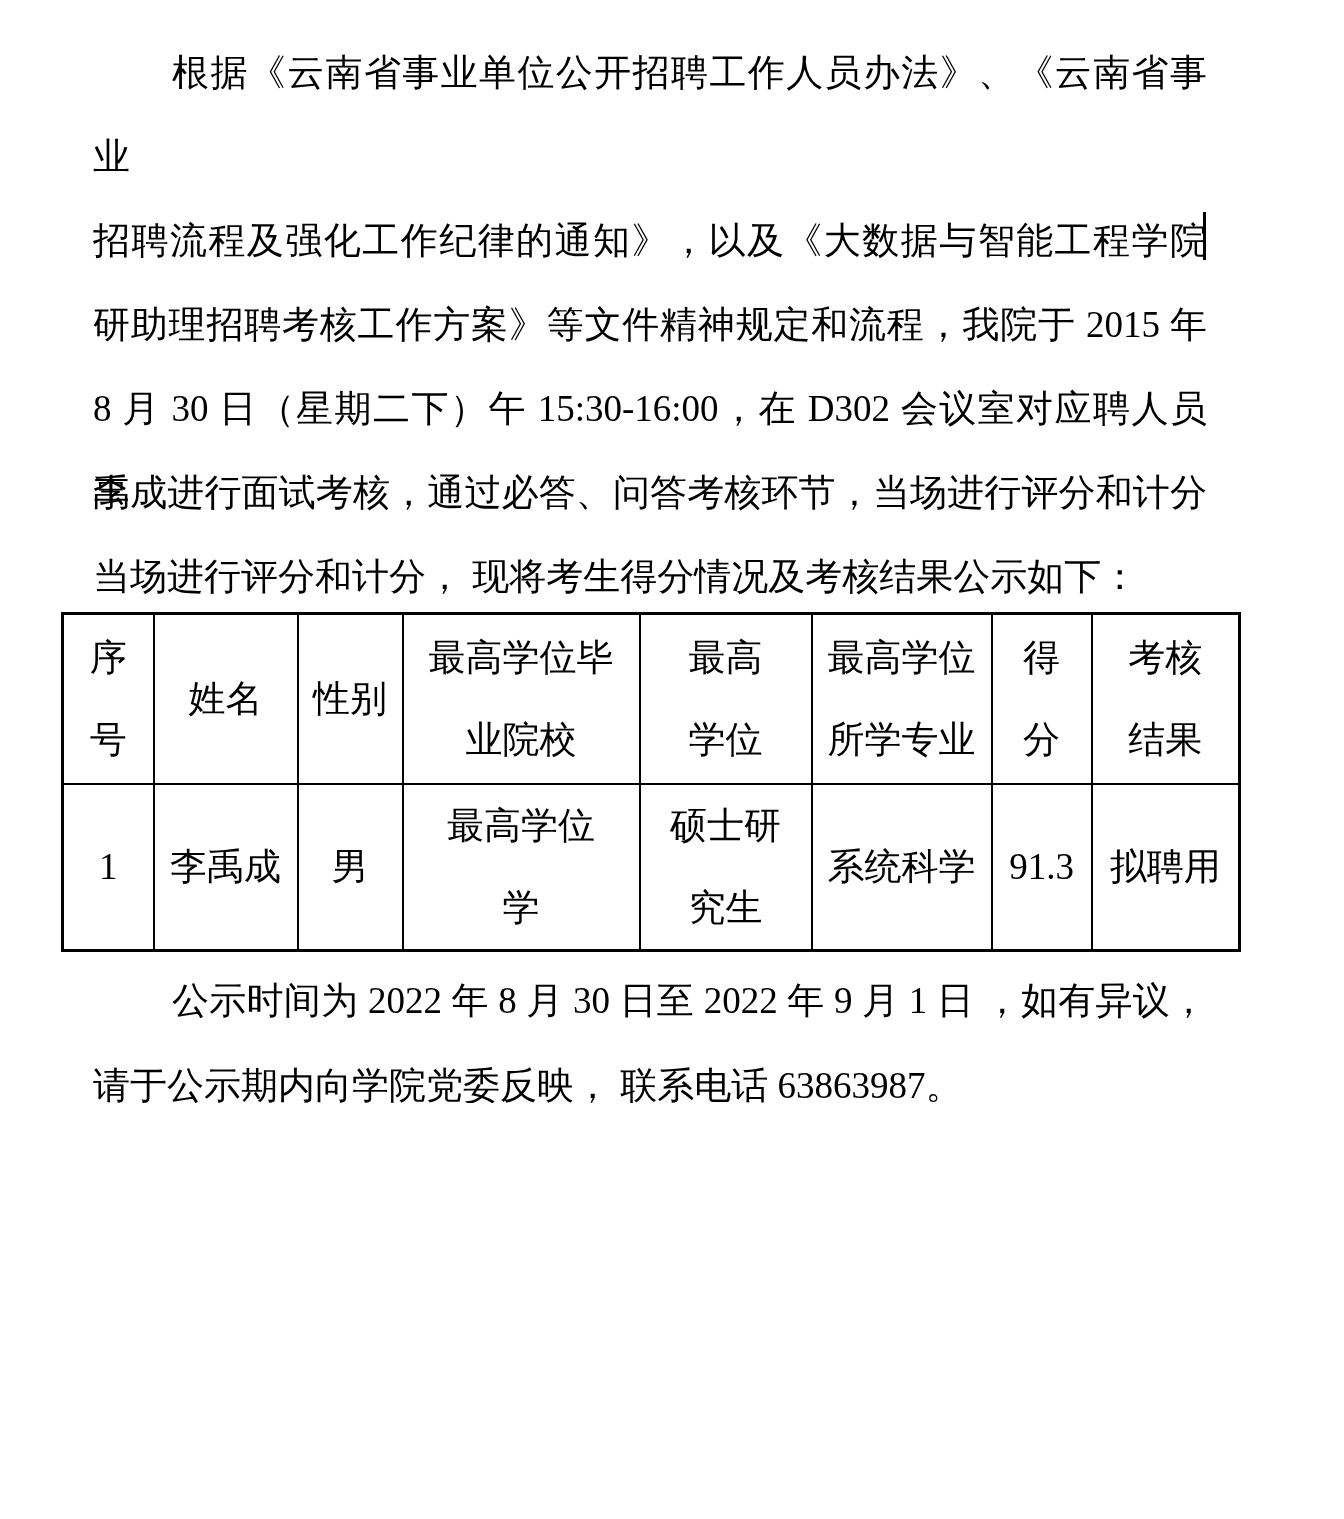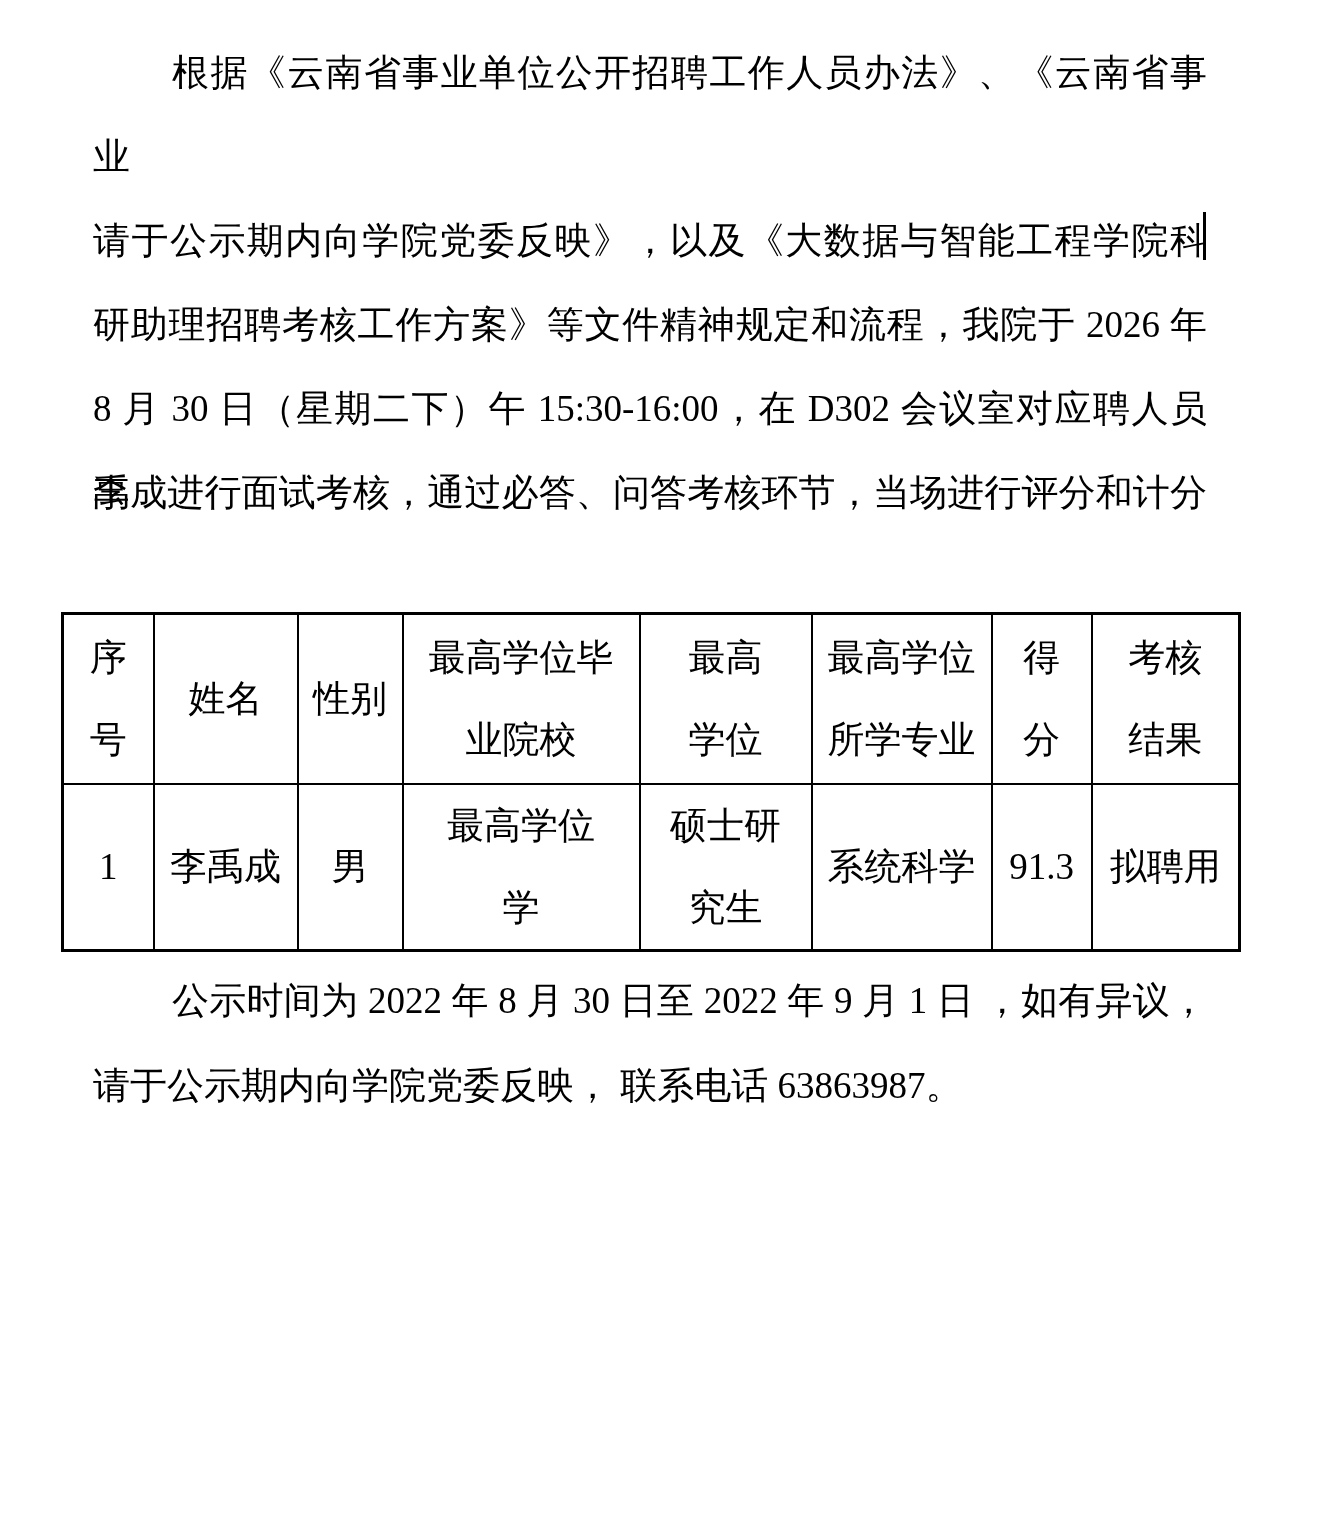--- a/index.html
+++ b/index.html
@@ -69,24 +69,25 @@
   .seal .ringchar{font-size:52px;}
   .seal .bline1{font-size:38px;letter-spacing:1px;}
   .seal .bline2{font-size:38px;letter-spacing:3px;}
 </style>
 </head>
 <body>
 
 <div id="page">
 
   <div class="bodyline indent" style="top:31px">根据《云南省事业单位公开招聘工作人员办法》、《云南省事业</div>
-  <div class="bodyline" style="top:199px">请于公示期内向学院党委反映》，以及《大数据与智能工程学院科</div>
-  <div class="bodyline" style="top:283px">研助理招聘考核工作方案》等文件精神规定和流程，我院于 2026 年</div>
+  <div class="bodyline" style="top:199px">招聘流程及强化工作纪律的通知》，以及《大数据与智能工程学院</div>
+  <div class="bodyline" style="top:283px">研助理招聘考核工作方案》等文件精神规定和流程，我院于 2015 年</div>
   <div class="bodyline" style="top:367px">8 月 30 日（星期二下）午 15:30-16:00，在 D302 会议室对应聘人员李</div>
   <div class="bodyline" style="top:451px">禹成进行面试考核，通过必答、问答考核环节，当场进行评分和计分</div>
+  <div class="bodyline lastline" style="top:535px">当场进行评分和计分， 现将考生得分情况及考核结果公示如下：</div>
 
   <div class="caret"></div>
 
   <table class="results">
     <colgroup>
       <col style="width:91px">
         <col style="width:144px">
         <col style="width:105px">
       <col style="width:237px">
         <col style="width:172px">

